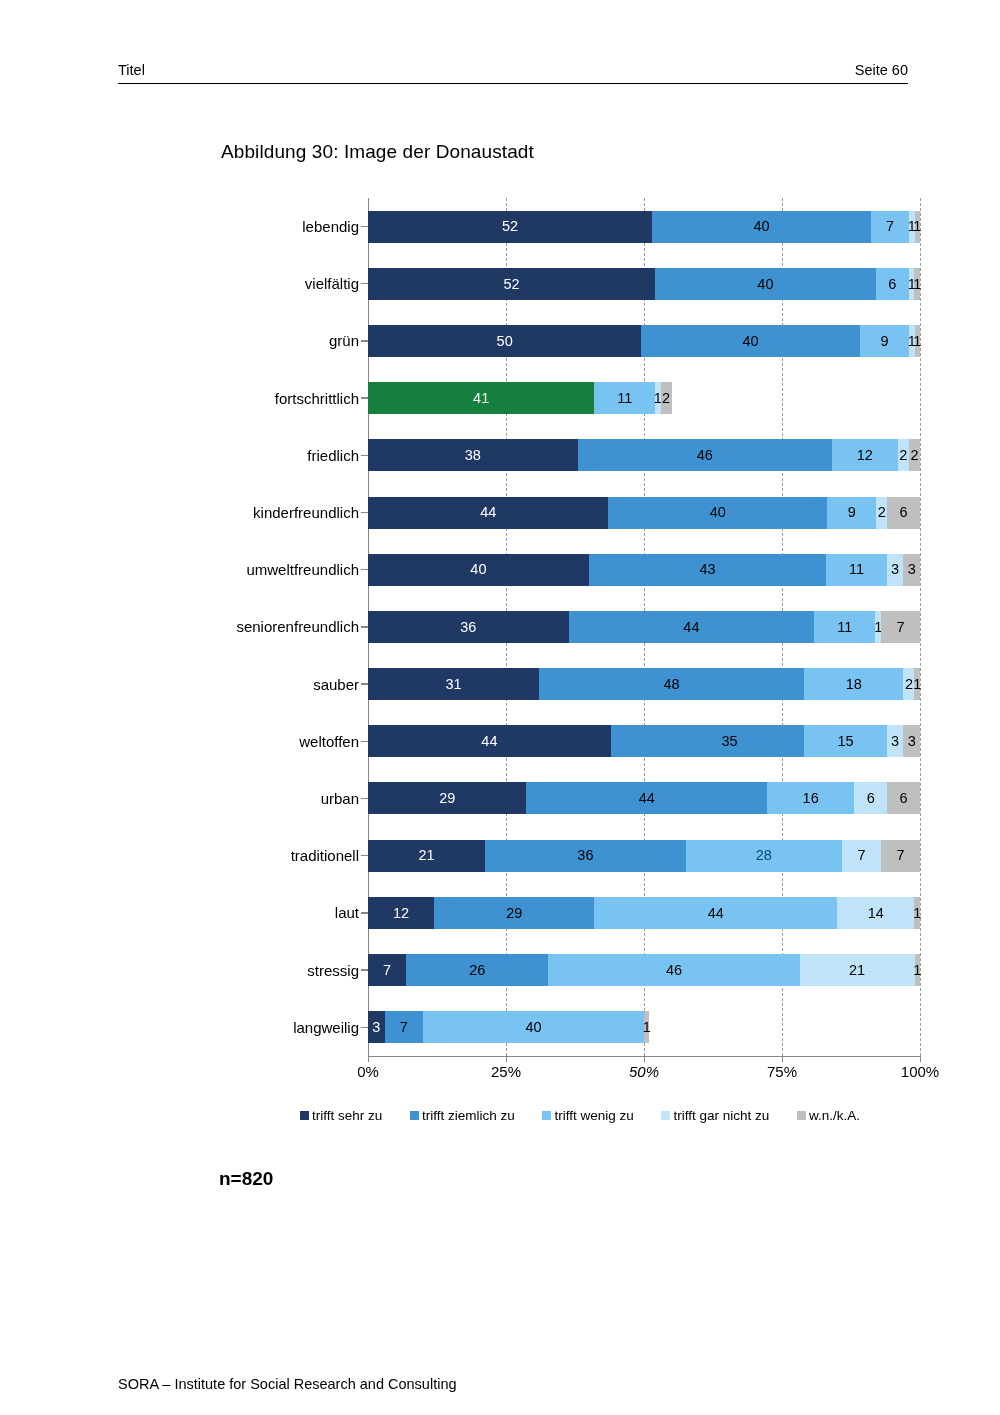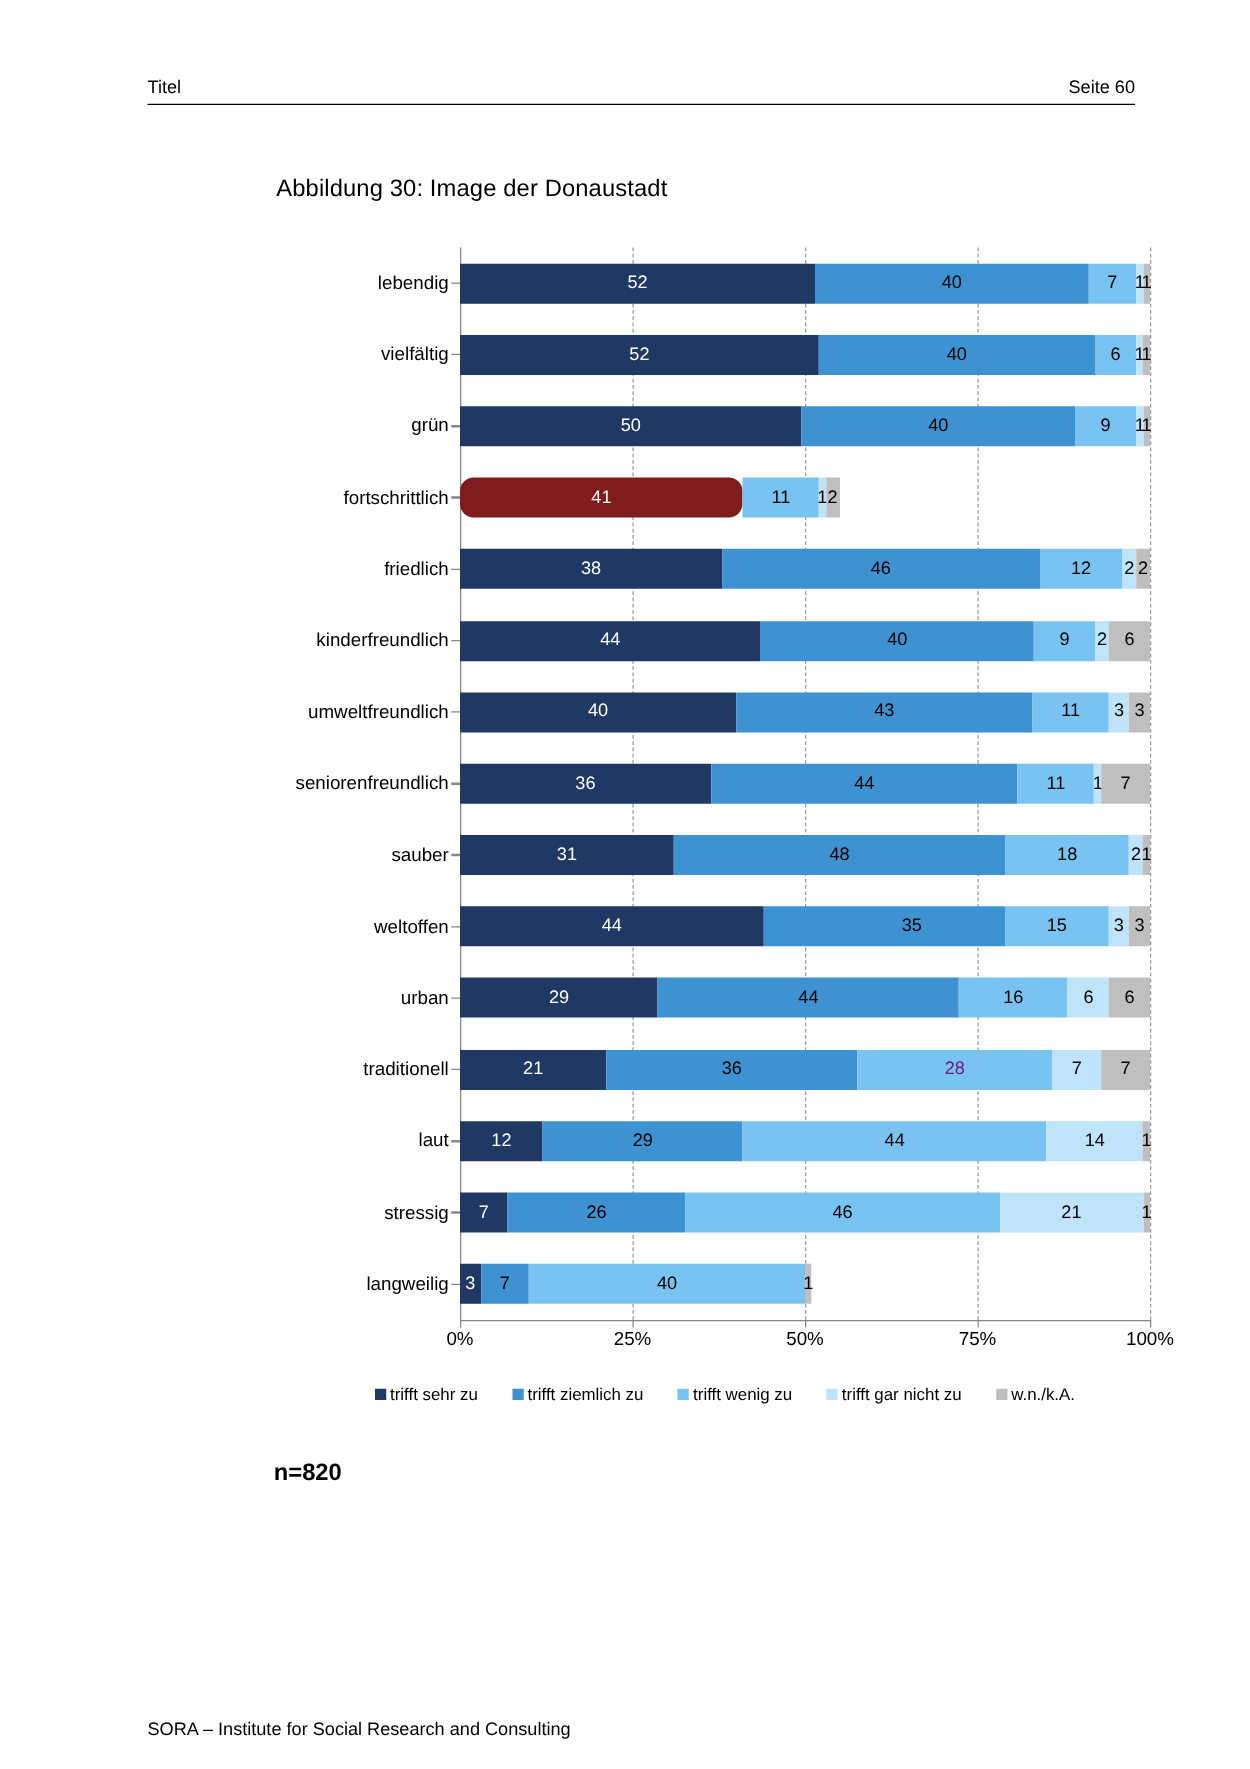--- a/index.html
+++ b/index.html
@@ -244,21 +244,21 @@
             <div class="seg" style="width: 218.614px; background: rgb(63, 146, 210); color: rgb(0, 0, 0);">40</div>
             <div class="seg" style="width: 49.1881px; background: rgb(121, 195, 242); color: rgb(0, 0, 0);">9</div>
             <div class="seg" style="width: 5.46535px; background: rgb(191, 228, 250); color: rgb(0, 0, 0);">1</div>
             <div class="seg" style="width: 5.46535px; background: rgb(191, 191, 191); color: rgb(0, 0, 0);">1</div>
           </div>
         </div>
         <div class="row">
           <div class="tick-mark"></div>
           <div class="row-label">fortschrittlich</div>
           <div class="bar">
-            <div class="seg" style="width: 226.32px; background: #7f1d1d; color: rgb(255, 255, 255); border-radius: 11px;">41</div>
+            <div class="seg" style="width: 226.32px; background: #15803d; color: rgb(255, 255, 255);">41</div>
             <div class="seg" style="width: 60.72px; background: rgb(121, 195, 242); color: rgb(0, 0, 0);">11</div>
             <div class="seg" style="width: 5.52px; background: rgb(191, 228, 250); color: rgb(0, 0, 0);">1</div>
             <div class="seg" style="width: 11.04px; background: rgb(191, 191, 191); color: rgb(0, 0, 0);">2</div>
           </div>
         </div>
         <div class="row">
           <div class="tick-mark"></div>
           <div class="row-label">friedlich</div>
           <div class="bar">
             <div class="seg" style="width: 209.76px; background: rgb(31, 56, 100); color: rgb(255, 255, 255);">38</div>
@@ -333,21 +333,21 @@
             <div class="seg" style="width: 32.7921px; background: rgb(191, 228, 250); color: rgb(0, 0, 0);">6</div>
             <div class="seg" style="width: 32.7921px; background: rgb(191, 191, 191); color: rgb(0, 0, 0);">6</div>
           </div>
         </div>
         <div class="row">
           <div class="tick-mark"></div>
           <div class="row-label">traditionell</div>
           <div class="bar">
             <div class="seg" style="width: 117.091px; background: rgb(31, 56, 100); color: rgb(255, 255, 255);">21</div>
             <div class="seg" style="width: 200.727px; background: rgb(63, 146, 210); color: rgb(0, 0, 0);">36</div>
-            <div class="seg" style="width: 156.121px; background: rgb(121, 195, 242); color: #701a75;">28</div>
+            <div class="seg" style="width: 156.121px; background: rgb(121, 195, 242); color: #0c4a6e;">28</div>
             <div class="seg" style="width: 39.0303px; background: rgb(191, 228, 250); color: rgb(0, 0, 0);">7</div>
             <div class="seg" style="width: 39.0303px; background: rgb(191, 191, 191); color: rgb(0, 0, 0);">7</div>
           </div>
         </div>
         <div class="row">
           <div class="tick-mark"></div>
           <div class="row-label">laut</div>
           <div class="bar">
             <div class="seg" style="width: 66.24px; background: rgb(31, 56, 100); color: rgb(255, 255, 255);">12</div>
             <div class="seg" style="width: 160.08px; background: rgb(63, 146, 210); color: rgb(0, 0, 0);">29</div>
@@ -384,21 +384,21 @@
 <div class="xaxis" id="xaxis">
     <div class="xtick" style="left: 0px;"></div>
     <div class="xtick" style="left: 138px;"></div>
     <div class="xtick" style="left: 276px;"></div>
     <div class="xtick" style="left: 414px;"></div>
     <div class="xtick" style="left: 552px;"></div>
   </div>
 <div class="xlabels" id="xlabels">
     <div class="xlabel" style="left: 0px;">0%</div>
     <div class="xlabel" style="left: 138px;">25%</div>
-    <div class="xlabel" style="left: 276px;">50%</div>
+    <div class="xlabel" style="left: 276px; font-style: italic;">50%</div>
     <div class="xlabel" style="left: 414px;">75%</div>
     <div class="xlabel" style="left: 552px;">100%</div>
   </div>
 
 <div class="legend" id="legend">
     <div class="legend-item">
       <span class="legend-swatch" style="background: rgb(31, 56, 100);"></span>
       <span>trifft sehr zu</span>
     </div>
     <div class="legend-item">

